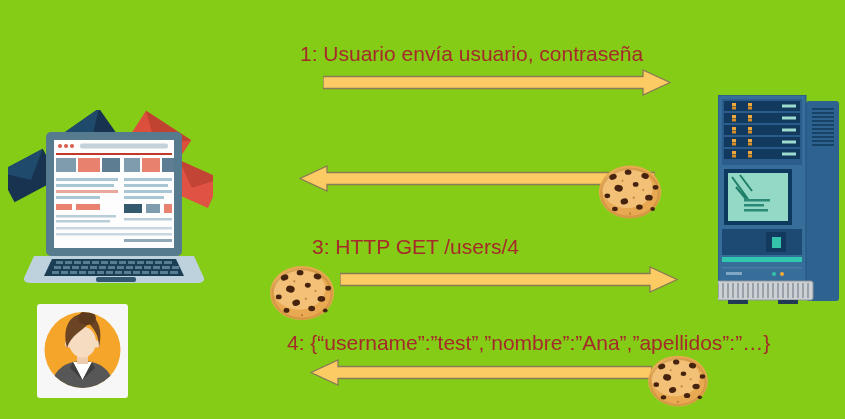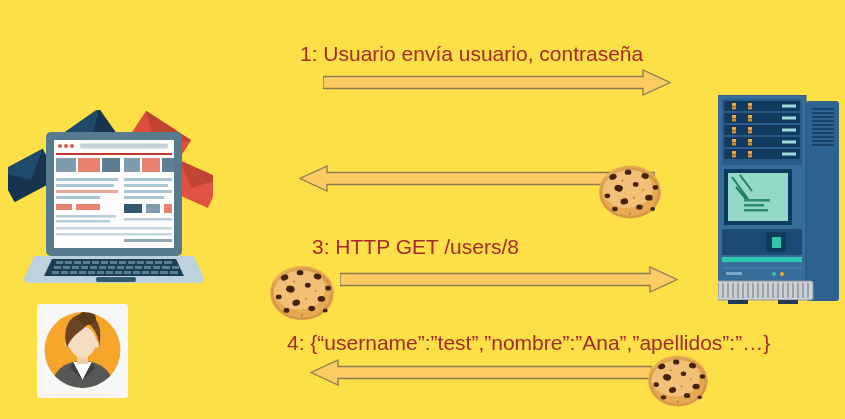--- a/index.html
+++ b/index.html
@@ -1,17 +1,17 @@
 <!DOCTYPE html>
 <html><head>
 <meta charset="utf-8">
 <style>
   html,body{margin:0;padding:0;background:#ffffff;}
   #canvas{
-    position:relative;width:845px;height:419px;background:#fde047;overflow:hidden;
+    position:relative;width:845px;height:419px;background:#84cc16;overflow:hidden;
     font-family:"Liberation Sans", sans-serif;
   }
   .msg{
     position:absolute;font-size:21px;line-height:24px;color:#A52A2A;
     white-space:nowrap;font-family:"Liberation Sans", sans-serif;
   }
   .abs{position:absolute;}
   svg{display:block;}
   .arrow path{fill:#FCCB63;stroke:#8A7A55;stroke-width:1.3px;}
 </style>
@@ -296,21 +296,21 @@
     <svg width="356" height="27" viewBox="0 0 356 27">
       <path d="M356,7.5 H28 V1 L1,13.5 L28,26 V19.5 H356 Z"></path>
     </svg>
   </div>
   <div class="abs" style="left:596px;top:161px">
     <svg width="68" height="62" viewBox="0 0 72 64">
         <use href="#cookie"></use>
       </svg>
   </div>
 
-  <div class="msg" style="left:312px;top:235px">3: HTTP GET /users/8</div>
+  <div class="msg" style="left:312px;top:235px">3: HTTP GET /users/4</div>
   <div class="abs arrow" style="left:340px;top:266px">
     <svg width="338" height="27" viewBox="0 0 338 27">
       <path d="M0,7.5 H310 V1 L337,13.5 L310,26 V19.5 H0 Z"></path>
     </svg>
   </div>
   <div class="abs" style="left:266px;top:262px">
     <svg width="72" height="62" viewBox="0 0 72 64">
         <use href="#cookie"></use>
       </svg>
   </div>

